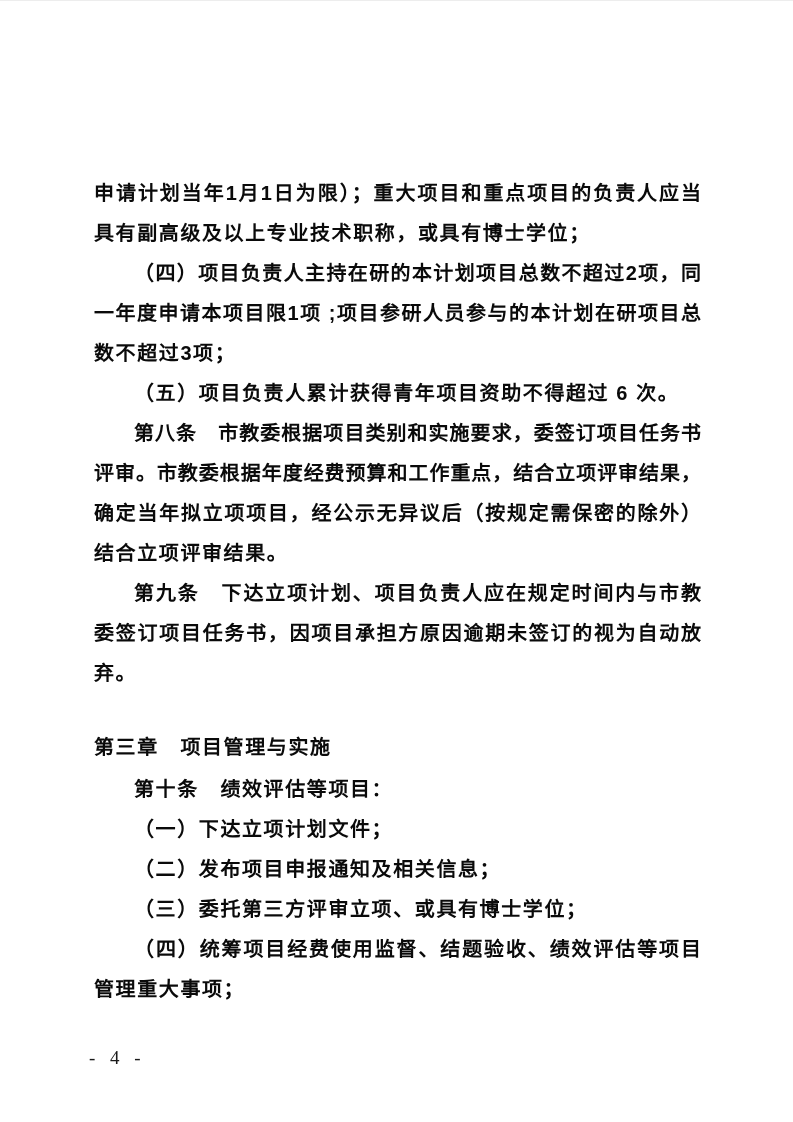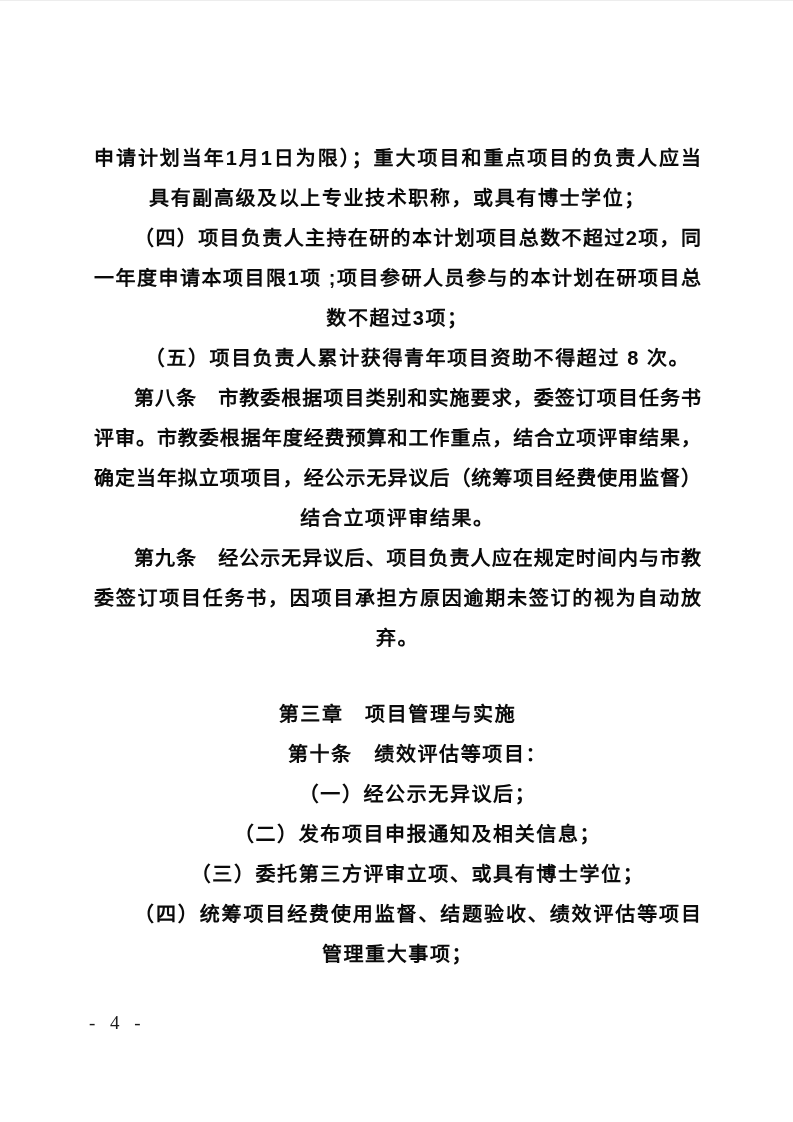--- a/index.html
+++ b/index.html
@@ -12,52 +12,54 @@
     background: #ffffff;
     position: relative;
     overflow: hidden;
     border-top: 1px solid #ededed;
     font-family: "Liberation Sans", "DejaVu Sans", sans-serif;
     color: #0a0a0a;
   }
   .page {
     position: absolute;
     inset: 0;
+    margin-top: 35px;
   }
   .text-column {
     position: absolute;
     left: 94px;
     top: 137px;
     width: 607px;
   }
   .line {
     height: 40px;
     line-height: 40px;
     font-size: 20px;
     font-weight: 700;
     white-space: nowrap;
     letter-spacing: 1.6px;
-    text-align: center;
+    text-align: left;
   }
   
   .line.j {
     white-space: normal;
     letter-spacing: 0;
     text-align: justify;
     text-align-last: justify;
   }
   
   .line.i {
     text-indent: 2em;
   }
   
   .line.c {
     letter-spacing: 1.6px;
-    text-align: center;
+    text-align: left;
     text-indent: 0;
+    font-family: Liberation Mono, monospace;
   }
   .vspacer {
     height: 36px;
   }
   .page-number {
     position: absolute;
     left: 89px;
     top: 1008px;
     height: 28px;
     line-height: 28px;
@@ -72,32 +74,32 @@
 </head>
 <body>
 
 <div class="page">
   <div class="text-column">
     <div class="line j">申请计划当年1月1日为限）；重大项目和重点项目的负责人应当</div>
     <div class="line">具有副高级及以上专业技术职称，或具有博士学位；</div>
     <div class="line j i">（四）项目负责人主持在研的本计划项目总数不超过2项，同</div>
     <div class="line j">一年度申请本项目限1项 ;项目参研人员参与的本计划在研项目总</div>
     <div class="line">数不超过3项；</div>
-    <div class="line i">（五）项目负责人累计获得青年项目资助不得超过 8 次。</div>
+    <div class="line i">（五）项目负责人累计获得青年项目资助不得超过 6 次。</div>
     <div class="line j i">第八条　市教委根据项目类别和实施要求，委签订项目任务书</div>
     <div class="line j">评审。市教委根据年度经费预算和工作重点，结合立项评审结果，</div>
-    <div class="line j">确定当年拟立项项目，经公示无异议后（统筹项目经费使用监督）</div>
+    <div class="line j">确定当年拟立项项目，经公示无异议后（按规定需保密的除外）</div>
     <div class="line">结合立项评审结果。</div>
-    <div class="line j i">第九条　经公示无异议后、项目负责人应在规定时间内与市教</div>
+    <div class="line j i">第九条　下达立项计划、项目负责人应在规定时间内与市教</div>
     <div class="line j">委签订项目任务书，因项目承担方原因逾期未签订的视为自动放</div>
     <div class="line">弃。</div>
     <div class="vspacer"></div>
     <div class="line c">第三章　项目管理与实施</div>
     <div class="line i">第十条　绩效评估等项目：</div>
-    <div class="line i">（一）经公示无异议后；</div>
+    <div class="line i">（一）下达立项计划文件；</div>
     <div class="line i">（二）发布项目申报通知及相关信息；</div>
     <div class="line i">（三）委托第三方评审立项、或具有博士学位；</div>
     <div class="line j i">（四）统筹项目经费使用监督、结题验收、绩效评估等项目</div>
     <div class="line">管理重大事项；</div>
   </div>
 
   <div class="page-number">- 4 -</div>
 </div>
 
 </body></html>

